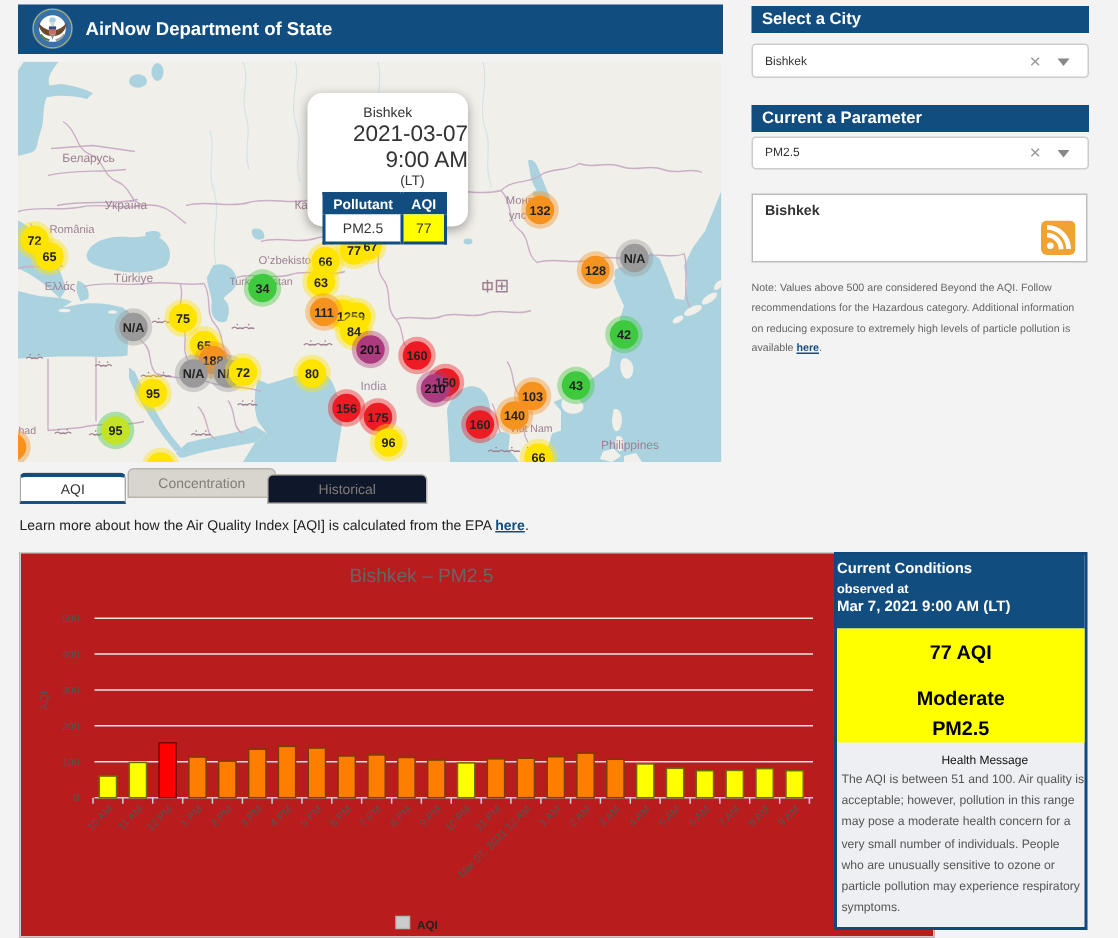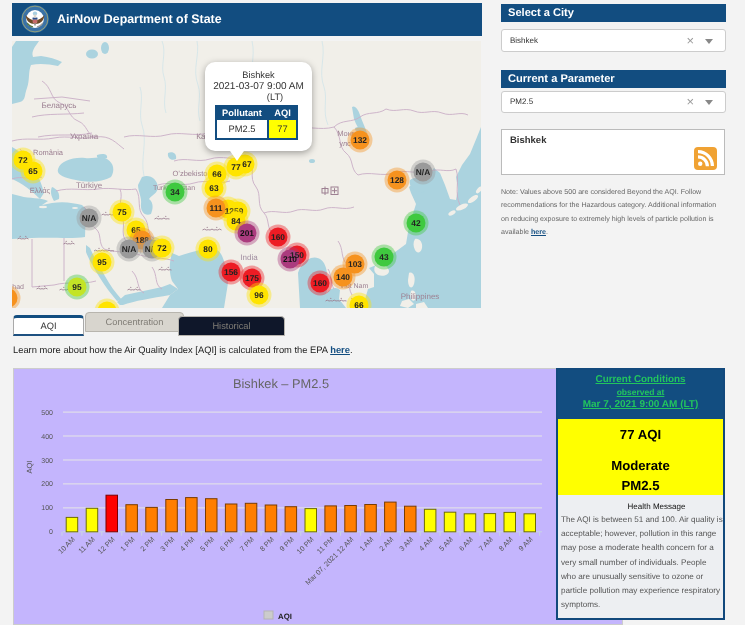--- a/index.html
+++ b/index.html
@@ -262,21 +262,21 @@
       <circle cx="347" cy="264" r="12.5" fill="#ffe400" fill-opacity="0.4"></circle>
       <circle cx="347" cy="264" r="9.5" fill="#ffe400"></circle>
       <text x="347" y="267" font-size="8.4" font-weight="bold" fill="#222" text-anchor="middle" font-family="Liberation Sans, sans-serif">66</text>
     </svg>
   </div>
 
 <div class="abs" style="left:205px;top:62px;width:107px;height:89px;background:#fff;border-radius:10px;box-shadow:0 2px 7px rgba(0,0,0,0.35);z-index:5;"></div>
 <div class="abs" style="left:228px;top:148px;width:0;height:0;border-left:9px solid transparent;border-right:9px solid transparent;border-top:13px solid #fff;z-index:5;"></div>
 <div class="abs" style="left:205px;top:62px;width:107px;z-index:6;text-align:center;color:#333;">
   <div style="margin-top:7.5px;font-size:9.3px;">Bishkek</div>
-  <div style="font-size:10px;margin-top:1px;">2021-03-07 9:00 AM</div>
+  <div style="font-size:15px;margin-top:1px;text-align:right;">2021-03-07 9:00 AM</div>
   <div style="font-size:9.3px;padding-left:33px;">(LT)</div>
   <table style="margin:3px 0 0 10px;border-collapse:collapse;border:2px solid #124d80;font-size:9.3px;">
     <tbody>
         <tr style="background:#124d80;color:#fff;font-weight:bold;">
           <td style="width:52px;height:14px;">Pollutant</td>
           <td style="width:29px;border-left:2px solid #124d80;">AQI</td>
         </tr>
     <tr style="background:#fff;">
           <td style="height:19px;">PM2.5</td>
           <td style="background:#ffff00;border-left:2px solid #124d80;">77</td>
@@ -308,21 +308,21 @@
 </svg>
     </span>
 </div>
 <div class="abs" style="left:501px;top:186px;font-size:7.1px;color:#666;line-height:13.4px;white-space:nowrap;">Note: Values above 500 are considered Beyond the AQI. Follow<br>recommendations for the Hazardous category. Additional information<br>on reducing exposure to extremely high levels of particle pollution is<br>available <a href="#">here</a>.</div>
 
 <div class="abs" style="left:13px;top:315px;width:71px;height:21px;background:#fff;border:1px solid #a9a9a9;border-top:3px solid #124d80;border-bottom:2px solid #1d5080;border-radius:4px 4px 0 0;text-align:center;font-size:9.3px;color:#333;line-height:16px;z-index:2;">AQI</div>
 <div class="abs" style="left:85px;top:312px;width:99px;height:20px;background:#d8d5ce;border:1px solid #b8b5ae;border-radius:4px 4px 0 0;text-align:center;font-size:9.3px;color:#807d76;line-height:18px;">Concentration</div>
 <div class="abs" style="left:178px;top:316px;width:107px;height:20px;background:#0f172a;border:1px solid #b8b5ae;border-radius:4px 4px 0 0;text-align:center;font-size:9.3px;color:#807d76;line-height:18px;">Historical</div>
 <div class="abs" style="left:13px;top:345px;font-size:9.36px;color:#222;">Learn more about how the Air Quality Index [AQI] is calculated from the EPA <a href="#">here</a>.</div>
 
-<div class="abs" style="left:13px;top:368px;width:610px;height:257px;background:#c4b5fd;border:1px solid #ccc;">
+<div class="abs" style="left:13px;top:368px;width:610px;height:257px;background:#b91c1c;border:1px solid #ccc;">
     <svg width="531" height="255" viewBox="0 0 531 255" style="display:block" font-family="Liberation Sans, sans-serif">
       <text x="267" y="19" font-size="12.8" fill="#666" text-anchor="middle">Bishkek – PM2.5</text>
       <line x1="49" y1="162.8" x2="528" y2="162.8" stroke="#c9d4e4" stroke-width="1"></line>
       <text x="39" y="165.3" font-size="7" fill="#555" text-anchor="end">0</text>
       <line x1="49" y1="138.9" x2="528" y2="138.9" stroke="#e6e6e6" stroke-width="1"></line>
       <text x="39" y="141.4" font-size="7" fill="#555" text-anchor="end">100</text>
       <line x1="49" y1="114.9" x2="528" y2="114.9" stroke="#e6e6e6" stroke-width="1"></line>
       <text x="39" y="117.4" font-size="7" fill="#555" text-anchor="end">200</text>
       <line x1="49" y1="91.0" x2="528" y2="91.0" stroke="#e6e6e6" stroke-width="1"></line>
       <text x="39" y="93.5" font-size="7" fill="#555" text-anchor="end">300</text>
@@ -403,21 +403,21 @@
       <rect x="490.0" y="143.4" width="11.5" height="19.4" fill="#ffff00" stroke="#6e6e00" stroke-width="1"></rect>
       <text x="499.3" y="170.8" font-size="7.2" fill="#555" text-anchor="end" transform="rotate(-45 499.3 170.8)">8 AM</text>
       <rect x="510.0" y="144.8" width="11.5" height="18.0" fill="#ffff00" stroke="#6e6e00" stroke-width="1"></rect>
       <text x="519.2" y="170.8" font-size="7.2" fill="#555" text-anchor="end" transform="rotate(-45 519.2 170.8)">9 AM</text>
       <rect x="250" y="242" width="9" height="8" fill="#ccc" stroke="#b5b5b5"></rect>
       <text x="264" y="250" font-size="7.8" font-weight="bold" fill="#222">AQI</text>
     </svg>
   </div>
 
 <div class="abs" style="left:556px;top:368px;width:169px;height:252px;border:2px solid #12497c;background:#edeff2;">
-  <div style="background:#124d80;color:#22c55e;text-align:center;height:49px;padding-top:4px;text-decoration:underline;">
+  <div style="background:#124d80;color:#ffffff;text-align:left;height:49px;padding-top:4px;">
     <div style="font-size:9.9px;font-weight:bold;">Current Conditions</div>
     <div style="font-size:8.5px;font-weight:bold;margin-top:2px;">observed at</div>
     <div style="font-size:10px;font-weight:bold;margin-top:2px;">Mar 7, 2021 9:00 AM (LT)</div>
   </div>
   <div style="background:#ffff00;height:76px;text-align:center;color:#000;font-weight:bold;font-size:13.2px;padding-top:8px;">
     <div>77 AQI</div>
     <div style="margin-top:16px;">Moderate</div>
     <div style="margin-top:5px;">PM2.5</div>
   </div>
   <div style="text-align:center;font-size:8px;font-weight:normal;color:#111;margin-top:7px;padding-left:32px;">Health Message</div>

